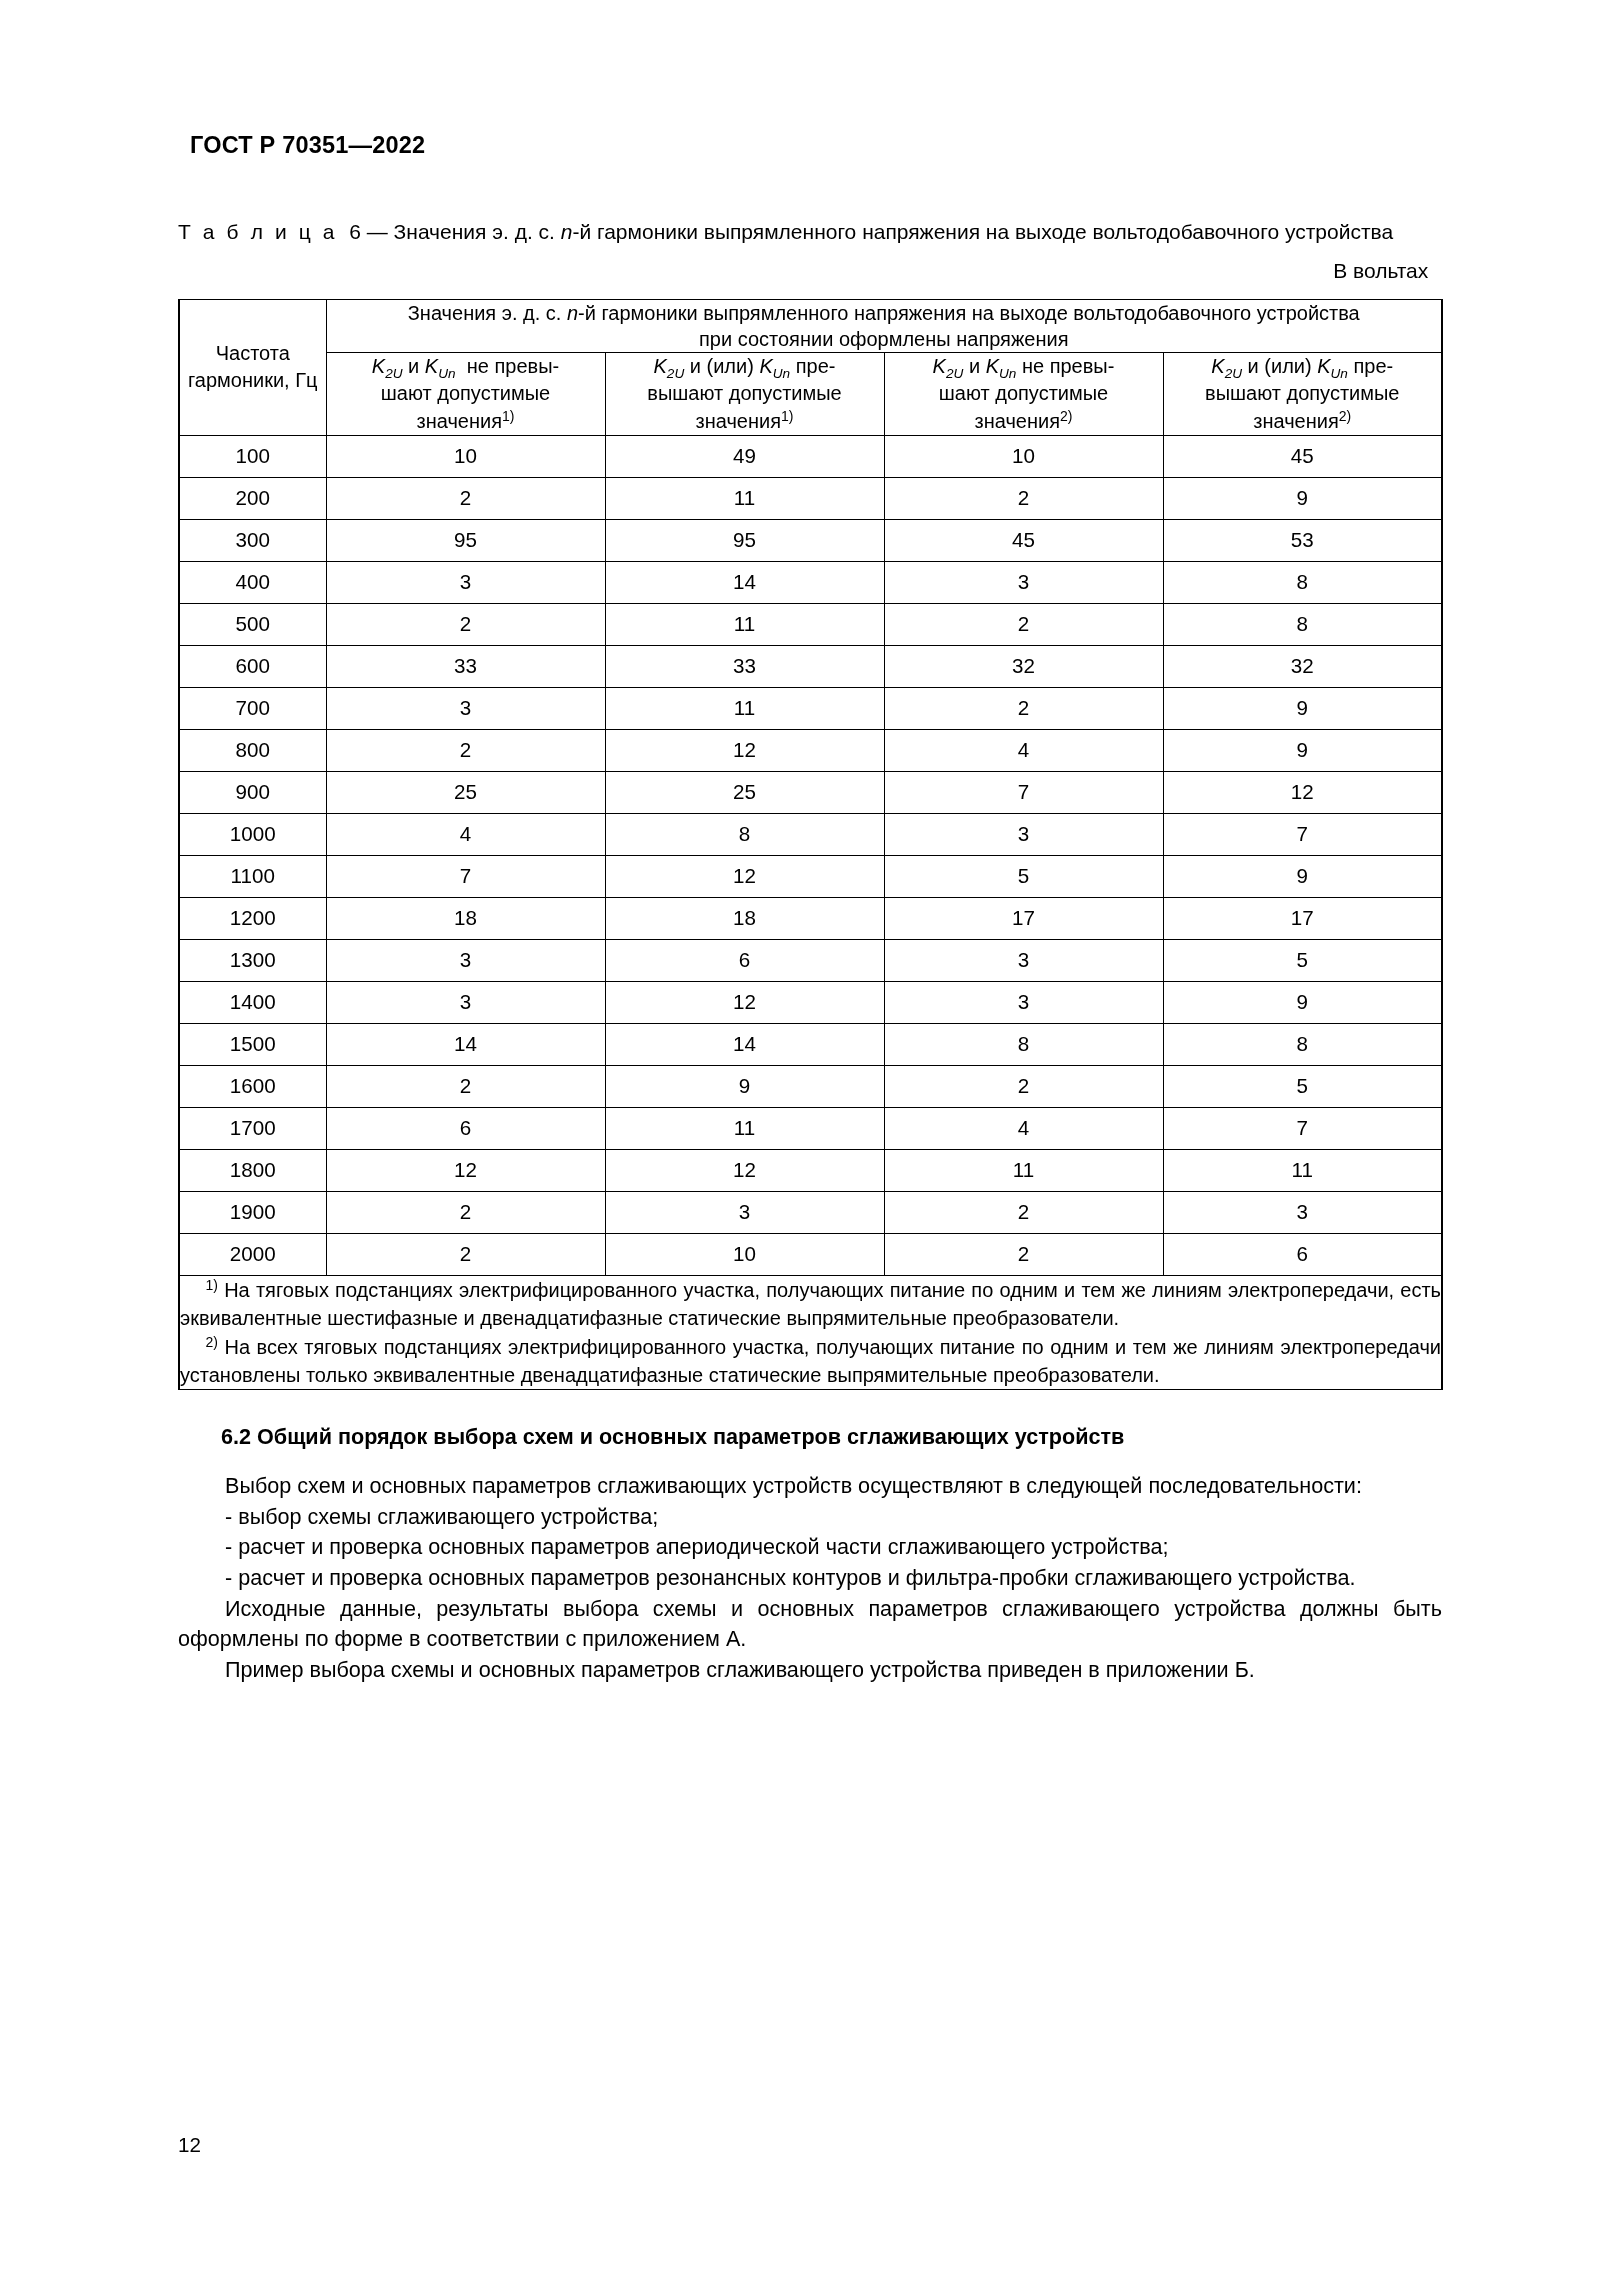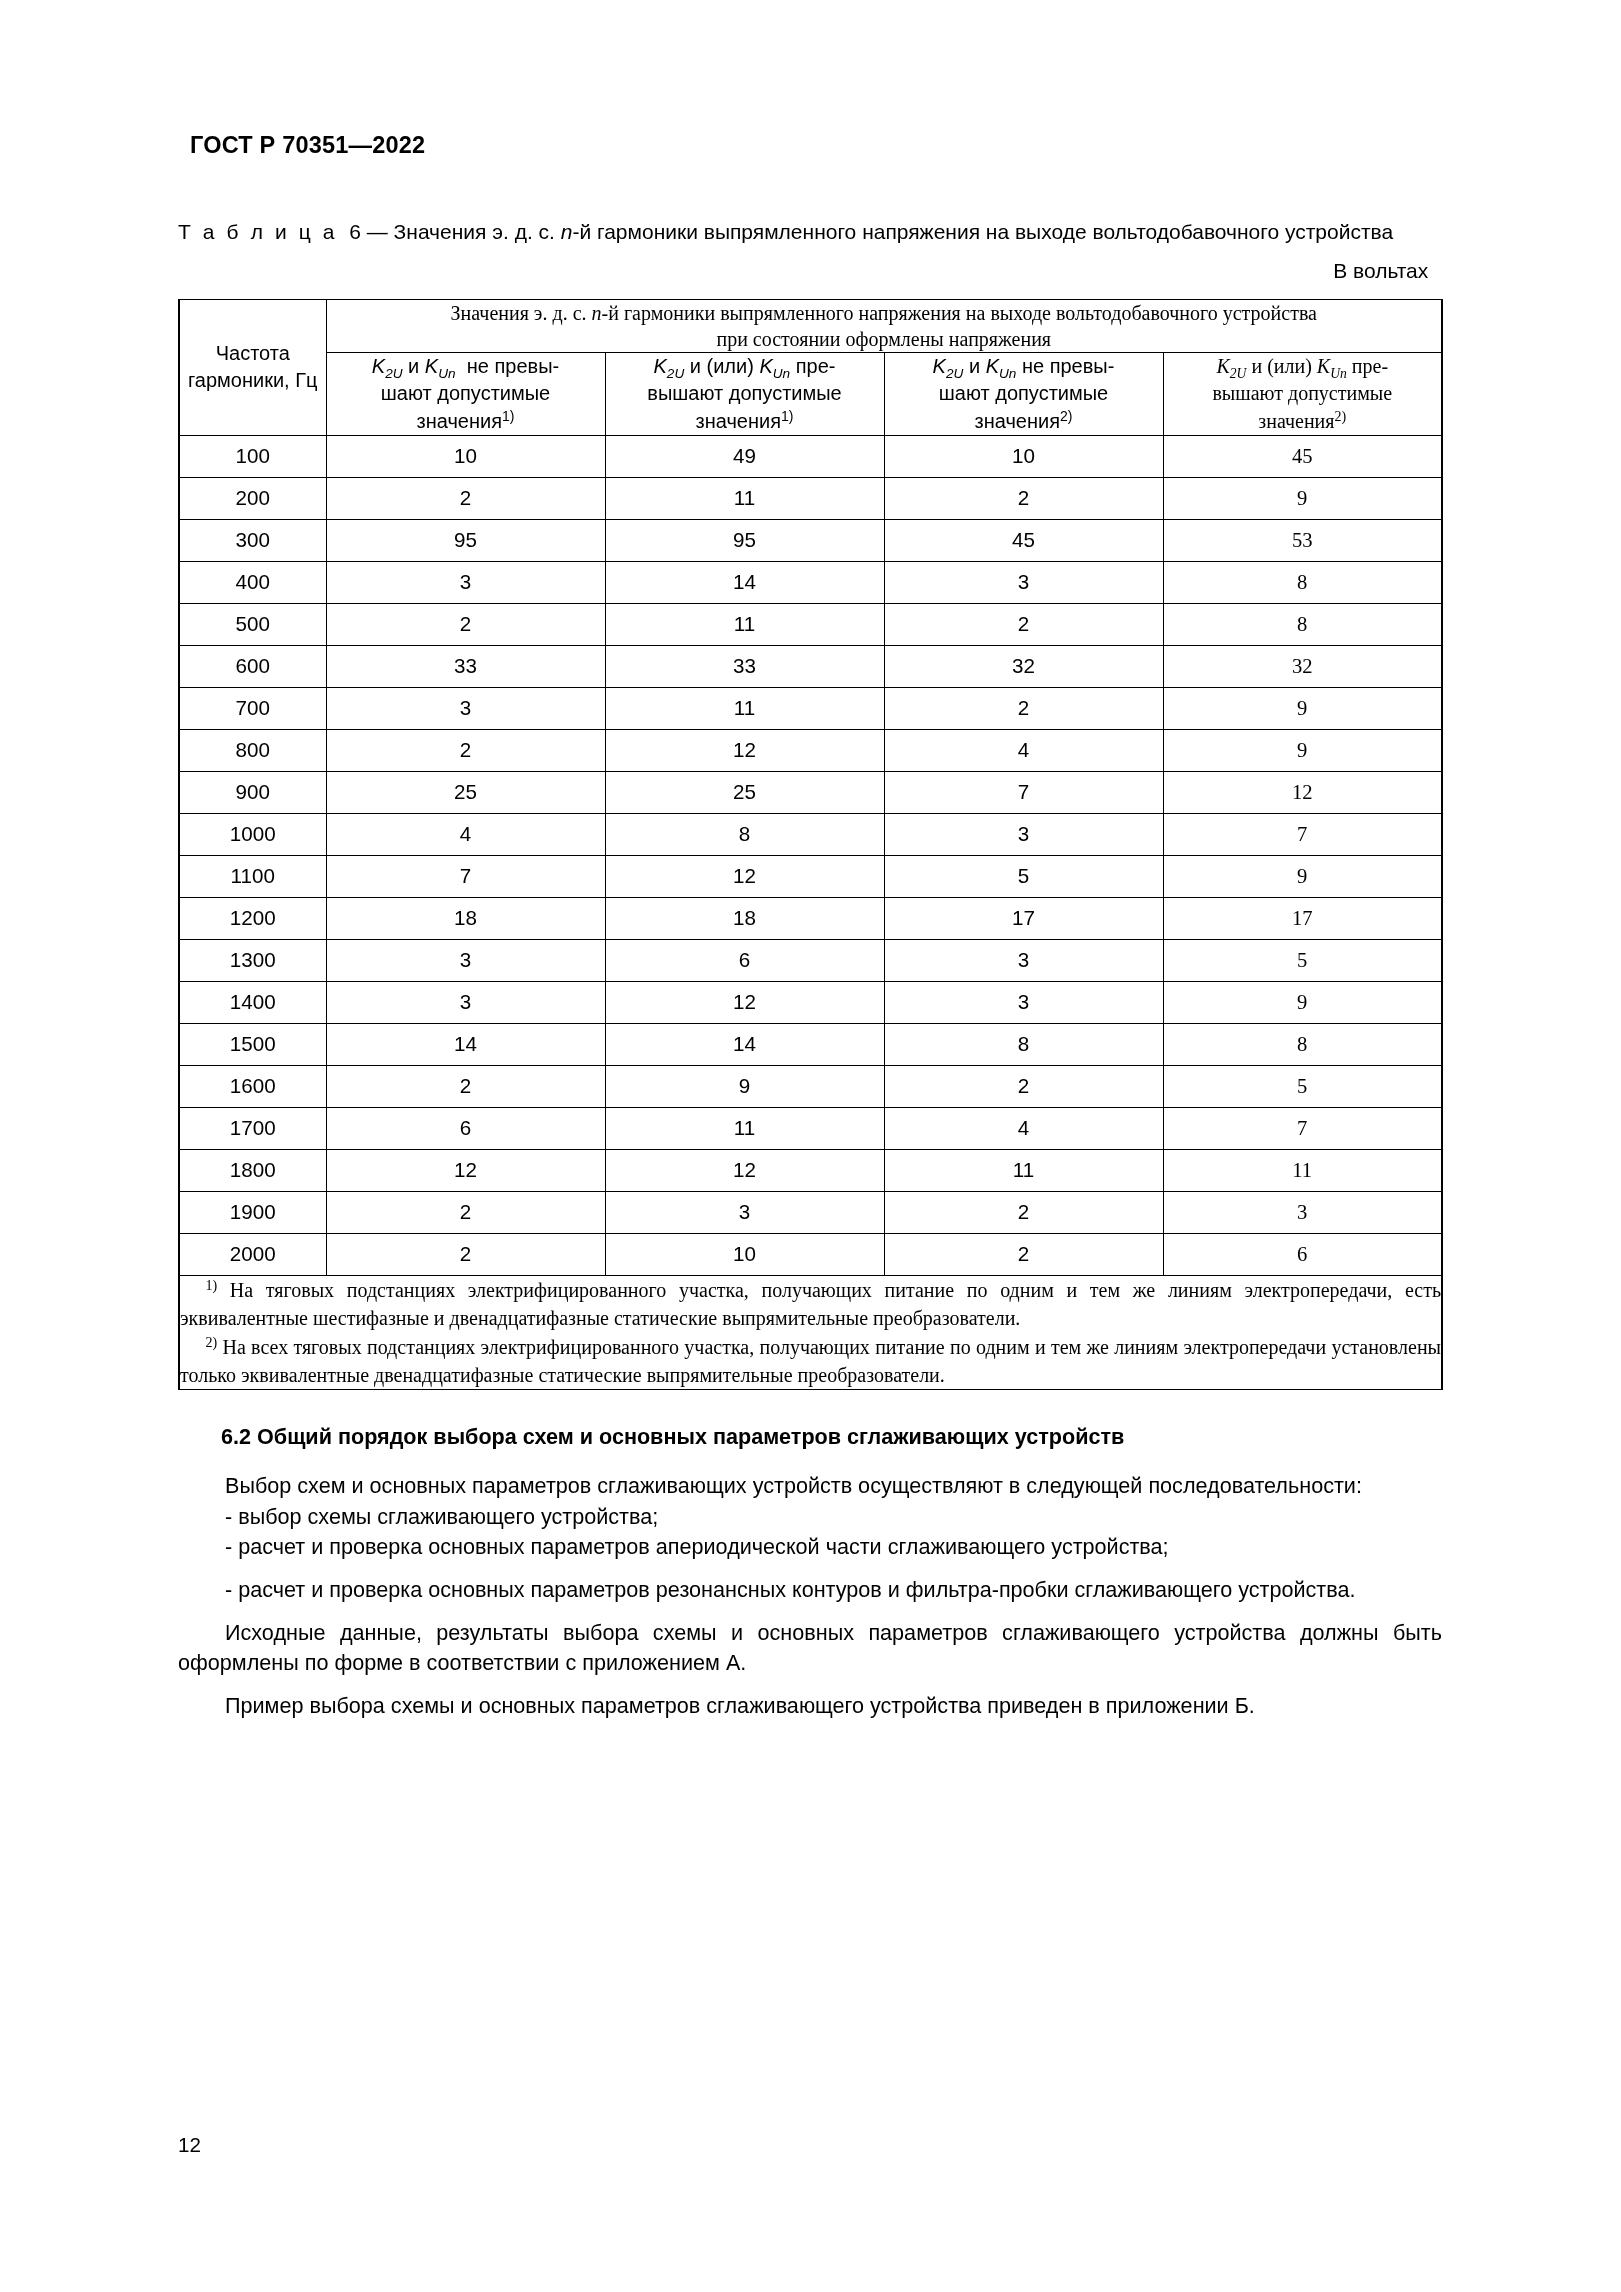--- a/index.html
+++ b/index.html
@@ -63,21 +63,21 @@
     font-size: 20.6px;
   }
   table.gost td, table.gost th {
     border: 1.6px solid #000;
     padding: 0;
     text-align: center;
     vertical-align: middle;
     font-weight: normal;
   }
   table.gost .outer-left { border-left-width: 2.5px; }
-  table.gost .outer-right { border-right-width: 2.5px; font-family: Liberation Serif, serif; }
+  table.gost .outer-right { border-right-width: 2.5px; }
 
   .hdr-group {
     font-size: 20px;
     line-height: 1.32;
     padding: 9.8px 11.8px 11.8px 11.8px;
     text-align: center;
   }
   .hdr-freq {
     font-size: 20px;
     line-height: 1.34;
@@ -128,21 +128,21 @@
   .section-title {
     font-size: 21.6px;
     font-weight: bold;
     margin: 33px 0 19.6px 0;
     padding-left: 43px;
     line-height: 1.3;
   }
   p.body {
     font-size: 21.6px;
     line-height: 1.42;
-    margin: 12px 0 0 0;
+    margin: 0 0 0 0;
     text-align: justify;
     text-indent: 47px;
   }
   p.dash {
     font-size: 21.6px;
     line-height: 1.42;
     margin: 0;
     text-indent: 47px;
     text-align: left;
   }

